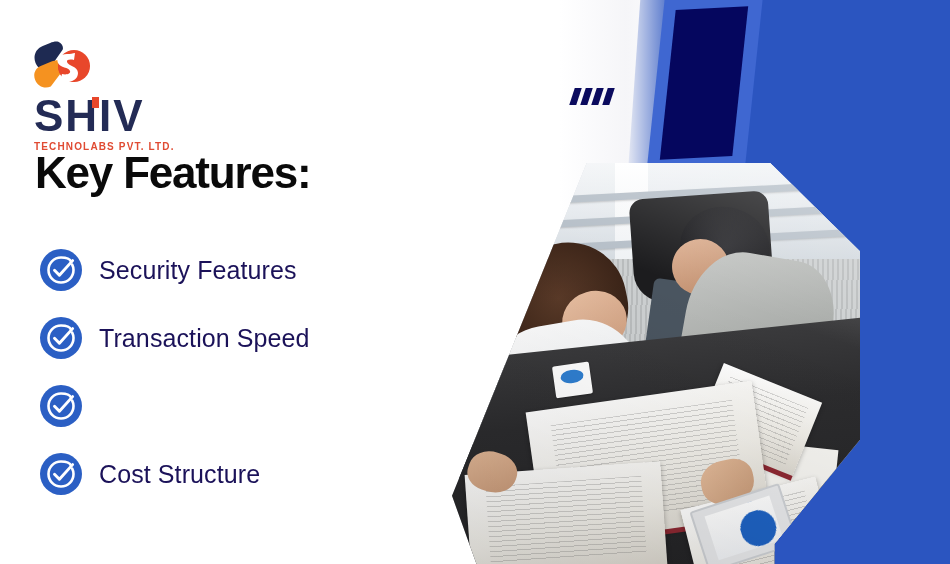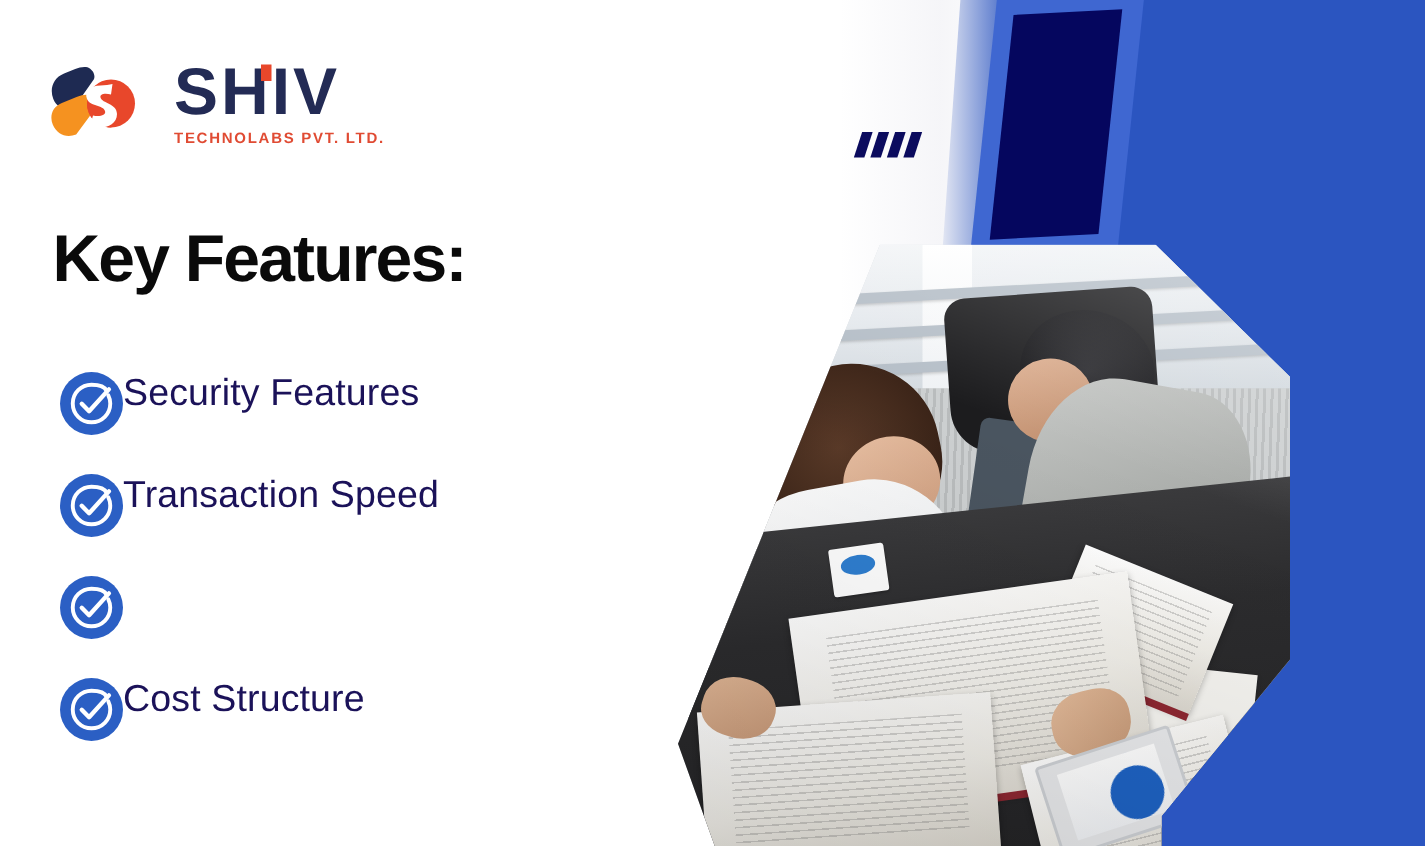--- a/index.html
+++ b/index.html
@@ -80,22 +80,23 @@
     background: #0B0B5E;
     transform: skewX(-18deg);
   }
 
   
   .logo {
     position: absolute;
     top: 41px;
     left: 34px;
     display: flex;
-    align-items: center;
-    gap: 20px;
+    align-items: flex-start;
+    gap: 4px;
+    flex-direction: column;
   }
   .logo-mark {
     width: 62px;
     height: 50px;
     flex: 0 0 auto;
   }
   .logo-text-block {
     display: flex;
     flex-direction: column;
     align-items: flex-start;
@@ -145,20 +146,22 @@
     position: absolute;
     top: 248px;
     left: 40px;
     list-style: none;
     margin: 0;
     padding: 0;
     width: 400px;
   }
   .feature-item {
     display: flex;
+    align-items: center;
+    gap: 17px;
     height: 44px;
     margin-bottom: 24px;
   }
   .check-icon {
     width: 42px;
     height: 42px;
     flex: 0 0 auto;
     display: block;
   }
   .feature-label {

